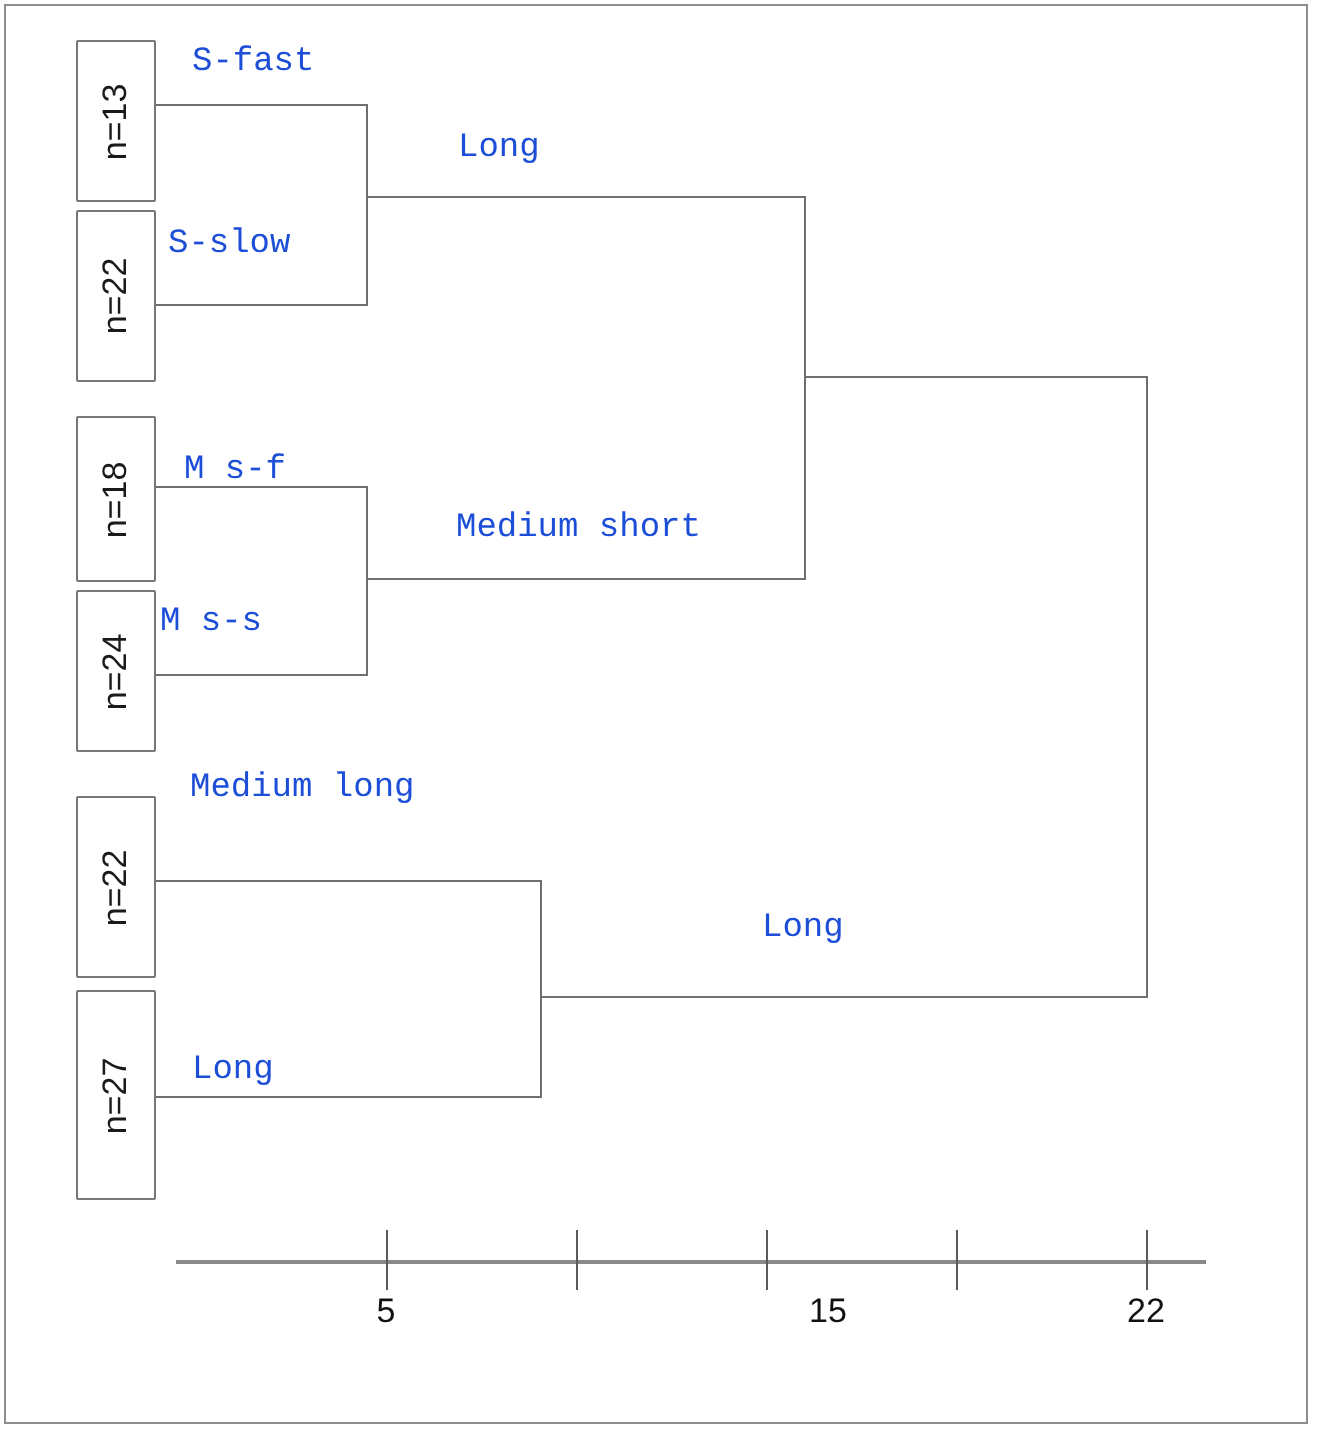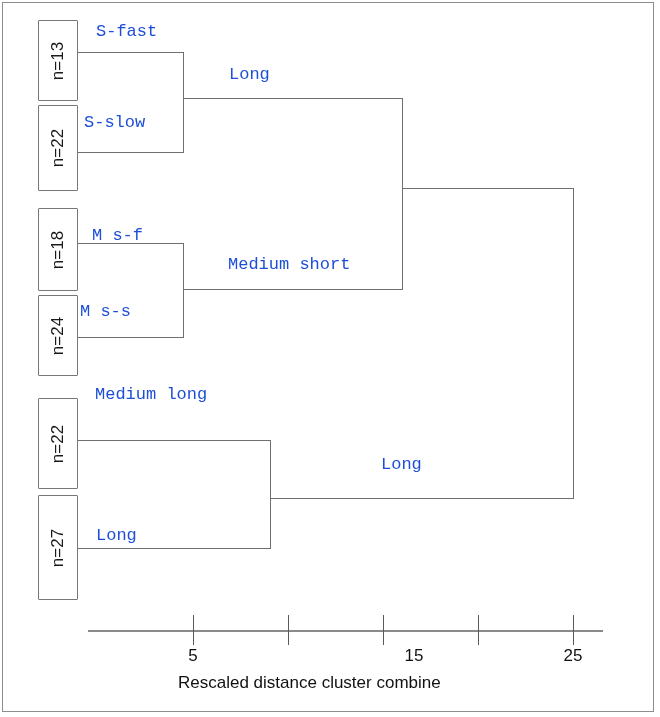--- a/index.html
+++ b/index.html
@@ -167,16 +167,15 @@
   <div class="axis-line" style="left:88px; top:630px; width:515px;"></div>
 
   <div class="axis-tick" style="left:193px; top:615px; height:30px;"></div>
   <div class="axis-tick" style="left:288px; top:615px; height:30px;"></div>
   <div class="axis-tick" style="left:383px; top:615px; height:30px;"></div>
   <div class="axis-tick" style="left:478px; top:615px; height:30px;"></div>
   <div class="axis-tick" style="left:573px; top:615px; height:30px;"></div>
 
   <span class="axis-tick-label" style="left:193px; top:646px;">5</span>
   <span class="axis-tick-label" style="left:366px; top:646px;margin-left:48px;">15</span>
-  <span class="axis-tick-label" style="left:573px; top:646px;">25</span>
+  <span class="axis-tick-label" style="left:573px; top:646px;">22</span>
 
-  <span class="axis-title" style="left:178px; top:673px;">Rescaled distance cluster combine</span>
 </div>
 
 </body></html>

